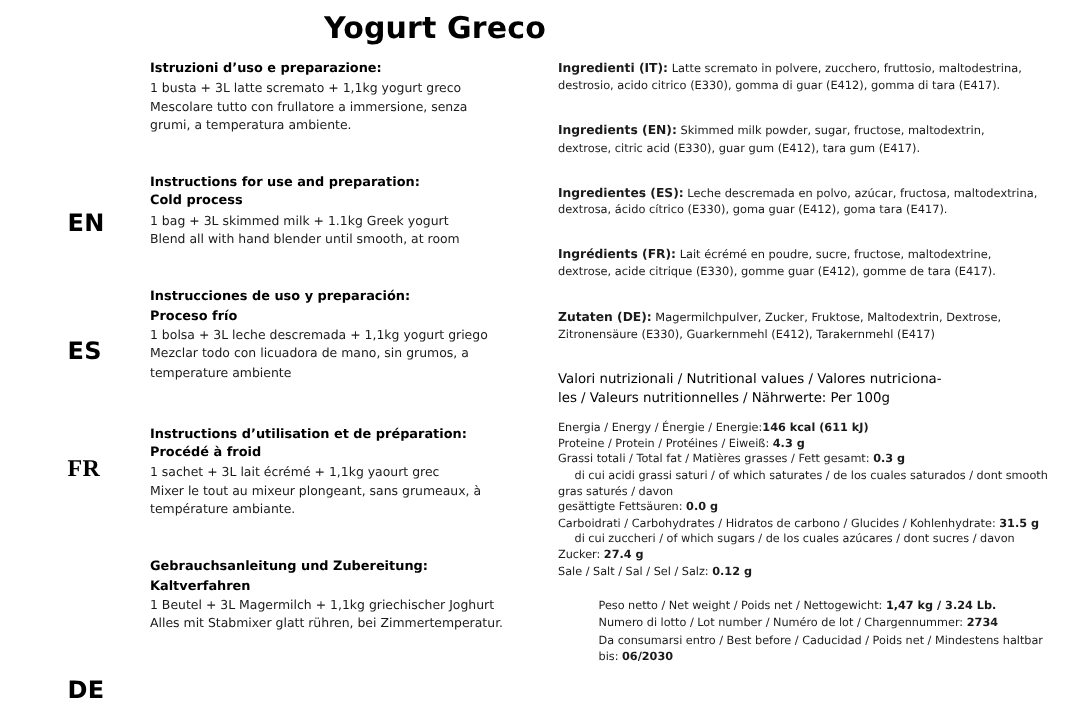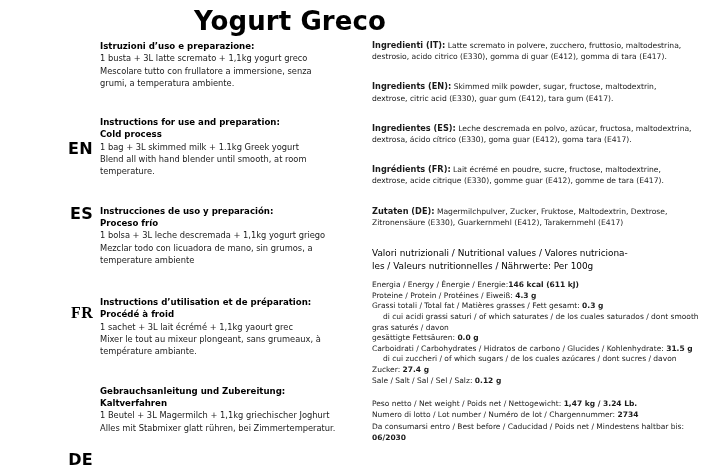--- a/index.html
+++ b/index.html
@@ -16,21 +16,21 @@
     overflow: hidden;
   }
 
   
   #page-title {
     position: absolute;
     top: 6px;
     left: 0;
     width: 580px;
     text-align: center;
-    font-size: 26px;
+    font-size: 20px;
     font-weight: bold;
     letter-spacing: 0.1px;
     color: #000;
   }
 
   
   #instructions-column {
     position: absolute;
     left: 100px;
     top: 40px;
@@ -49,28 +49,28 @@
     font-size: 8.3px;
     line-height: 12.3px;
     color: #1a1a1a;
   }
 
   
   .lang-tag {
     position: absolute;
     left: 45px;
     width: 48px;
-    text-align: right;
+    text-align: left;
     font-size: 16px;
     font-weight: bold;
     color: #000;
     letter-spacing: 0.3px;
   }
   #lang-tag-en { top: 139px; }
-  #lang-tag-es { top: 204px; }
+  #lang-tag-es { top: 224px; }
   #lang-tag-fr { top: 304px; font-family: Liberation Serif, serif; }
   #lang-tag-de { top: 402px; margin-top: 48px; }
 
   
   #product-info-column {
     position: absolute;
     left: 372px;
     top: 40px;
     width: 330px;
   }
@@ -96,20 +96,21 @@
     font-size: 7.5px;
     line-height: 10.6px;
   }
   .nutrient-row.indented { padding-left: 11px; }
   .nutrient-row b { font-weight: bold; }
 
   #package-details { margin-top: 12px; }
   .package-row {
     font-size: 7.5px;
     line-height: 11.2px;
+    margin-left: 27px;
   }
   .package-row b { font-weight: bold; }
 </style>
 </head>
 <body>
 
 <div id="page-title">Yogurt Greco</div>
 
 <div class="lang-tag" id="lang-tag-en">EN</div>
 <div class="lang-tag" id="lang-tag-es">ES</div>
@@ -130,21 +131,20 @@
   </div>
 
   <div class="instruction-block" style="margin-top:27px;">
     <div class="headline">
       <div>Instructions for use and preparation:</div>
       <div>Cold process</div>
     </div>
     <div class="body">
       <div>1 bag + 3L skimmed milk + 1.1kg Greek yogurt</div>
       <div>Blend all with hand blender until smooth, at room</div>
-      <div>temperature.</div>
     </div>
   </div>
 
   <div class="instruction-block" style="margin-top:27px;">
     <div class="headline">
       <div>Instrucciones de uso y preparación:</div>
       <div>Proceso frío</div>
     </div>
     <div class="body">
       <div>1 bolsa + 3L leche descremada + 1,1kg yogurt griego</div>

